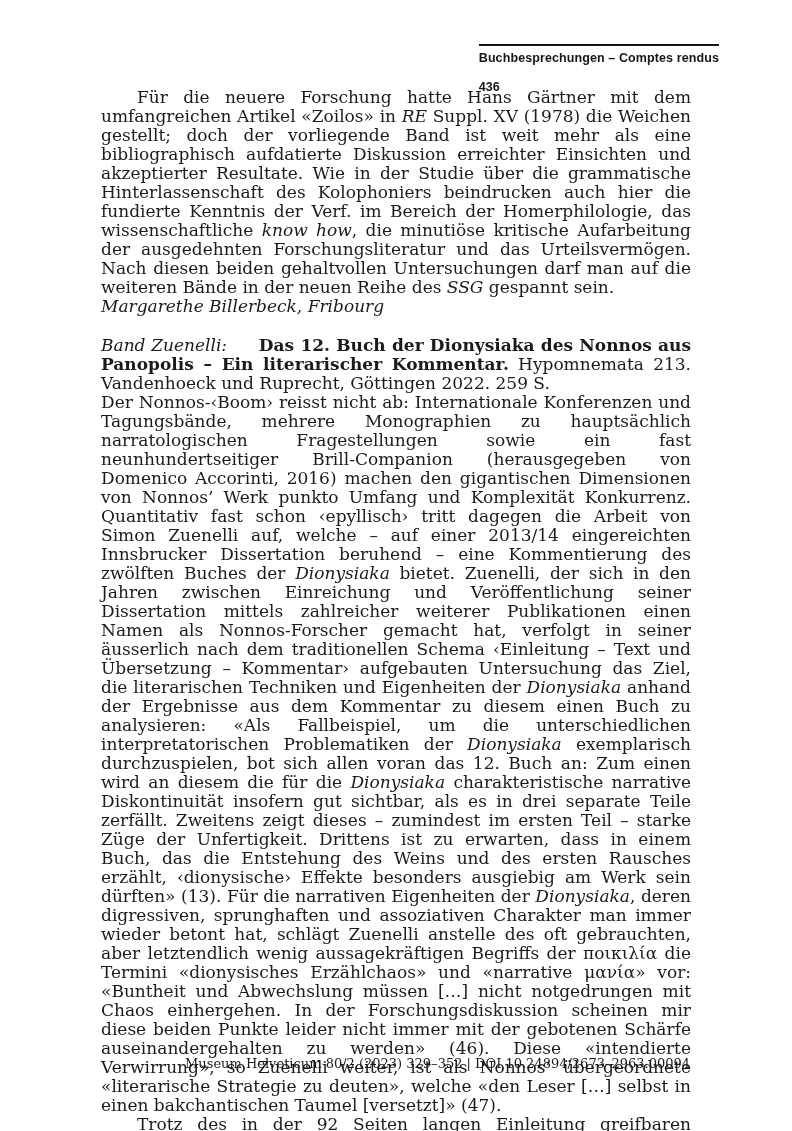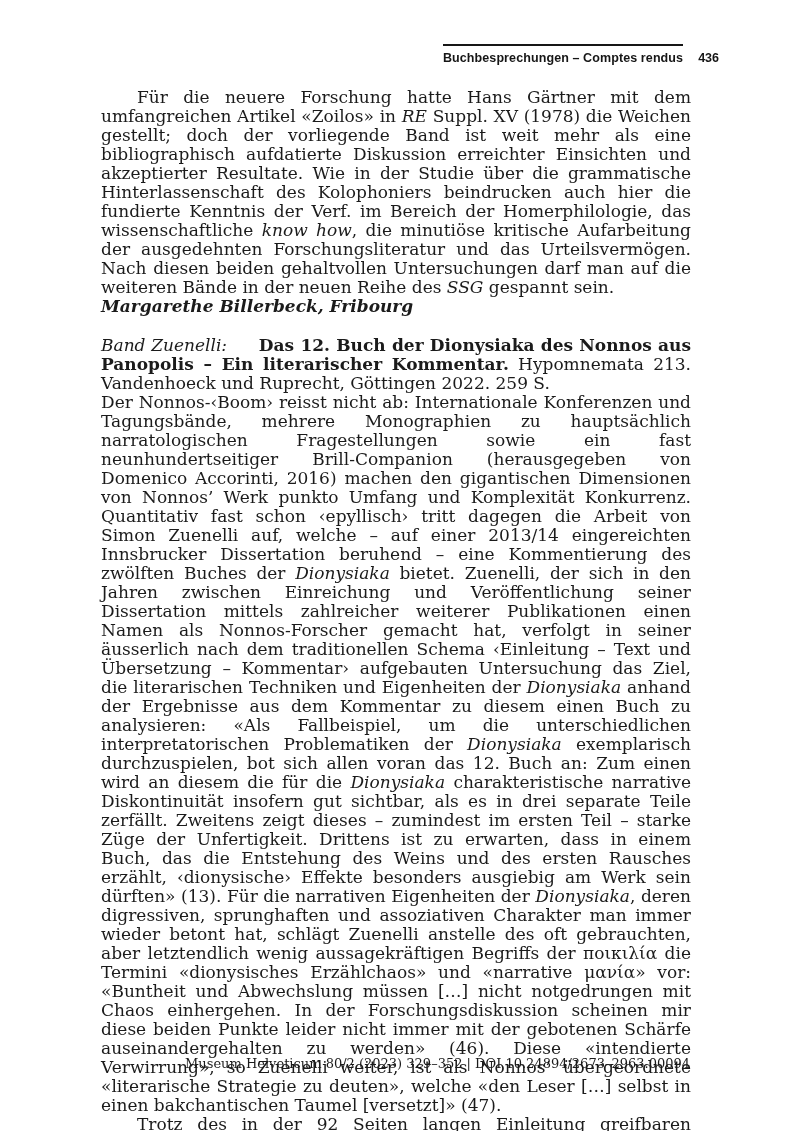--- a/index.html
+++ b/index.html
@@ -19,20 +19,21 @@
     top: 44px;
     right: 73px;
     display: flex;
     align-items: baseline;
     gap: 15px;
     font-family: "Liberation Sans", "DejaVu Sans", sans-serif;
     font-weight: 700;
     font-size: 12.5px;
     color: #161616;
     white-space: nowrap;
+    flex-direction: column;
   }
   .rh-title {
     display: inline-block;
     border-top: 2.5px solid #161616;
     padding-top: 5px;
     letter-spacing: 0.1px;
   }
 
   
   .text-block {
@@ -46,21 +47,20 @@
     font-size: 17px;
     line-height: 19px;
     text-align: justify;
     hyphens: auto;
     -webkit-hyphens: auto;
   }
   .indent { text-indent: 36px; }
   .attribution {
     text-align: left;
     font-style: italic;
-    font-weight: bold;
   }
   .review-heading {
     margin-top: 20px !important;
   }
   .review-heading strong { font-weight: 700; margin-left: 26px; }
   em { font-style: italic; }
 
   
   .page-footer {
     position: absolute;

